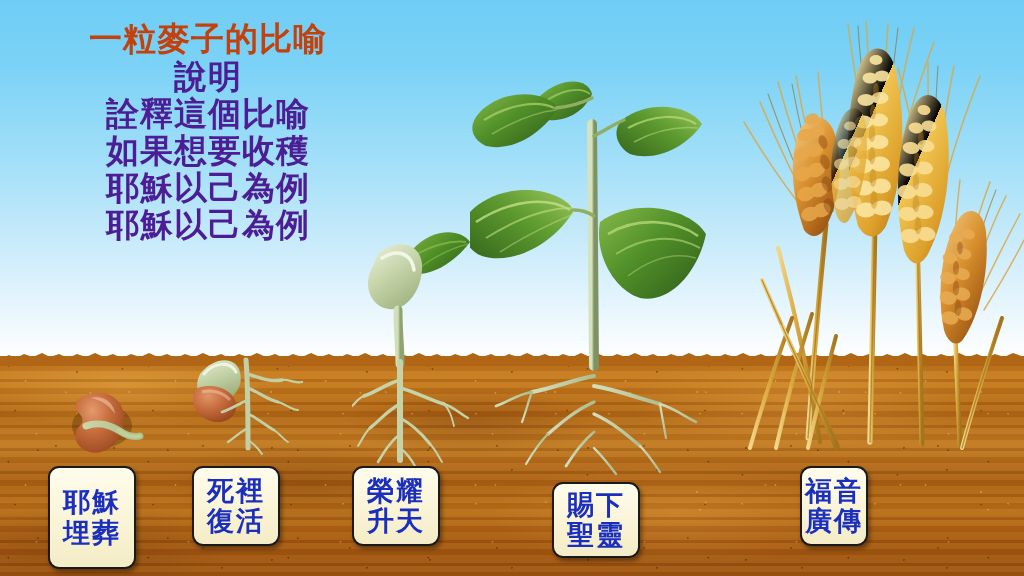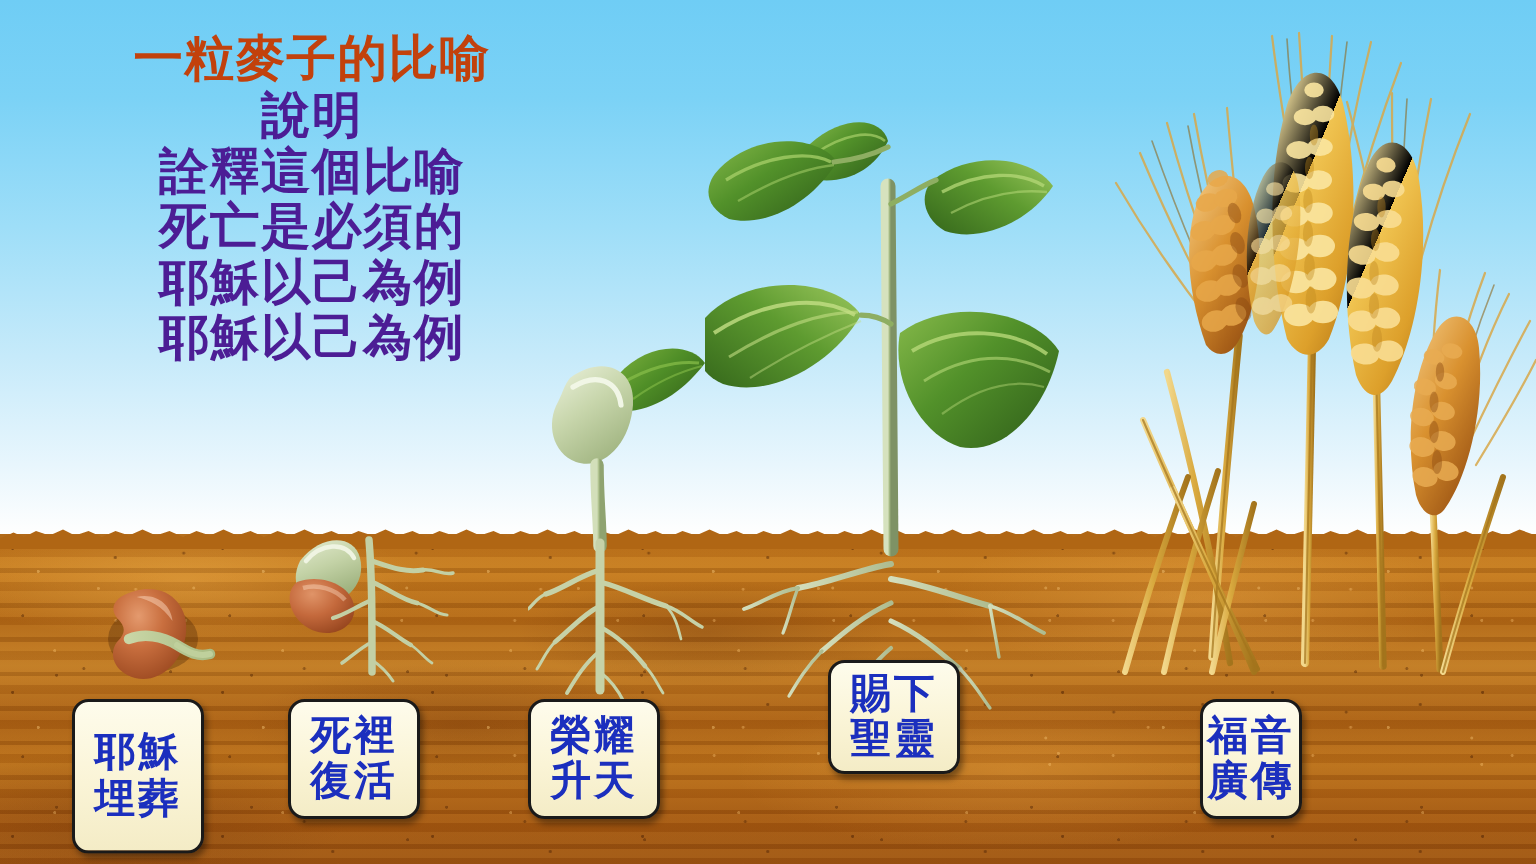--- a/index.html
+++ b/index.html
@@ -473,41 +473,41 @@
         <ellipse cx="139" cy="124" rx="6.5" ry="5"></ellipse>
         <ellipse cx="134" cy="108" rx="6" ry="4.5"></ellipse>
       </g>
     </g>
   </svg>
 
   <div class="textblock">
     <div class="t-title">一粒麥子的比喻</div>
     <div class="t-line">說明</div>
     <div class="t-line">詮釋這個比喻</div>
-    <div class="t-line">死亡是必須的</div>
+    <div class="t-line">如果想要收穫</div>
     <div class="t-line">耶穌以己為例</div>
     <div class="t-line">耶穌以己為例</div>
   </div>
 
   <div class="label-card" style="left:48px;top:466px;width:88px;height:103px;">
     <span>耶穌</span>
     <span>埋葬</span>
   </div>
 
   <div class="label-card" style="left:192px;top:466px;width:88px;height:80px;text-align:center;">
     <span>死裡</span>
     <span>復活</span>
   </div>
 
   <div class="label-card" style="left:352px;top:466px;width:88px;height:80px;">
     <span>榮耀</span>
     <span>升天</span>
   </div>
 
-  <div class="label-card" style="left:552px;top:440px;width:88px;height:76px;align-items:center;">
+  <div class="label-card" style="left:552px;top:482px;width:88px;height:76px;align-items:center;">
     <span>賜下</span>
     <span>聖靈</span>
   </div>
 
   <div class="label-card" style="left:800px;top:466px;width:68px;height:80px;">
     <span>福音</span>
     <span>廣傳</span>
   </div>
 
 </div>

